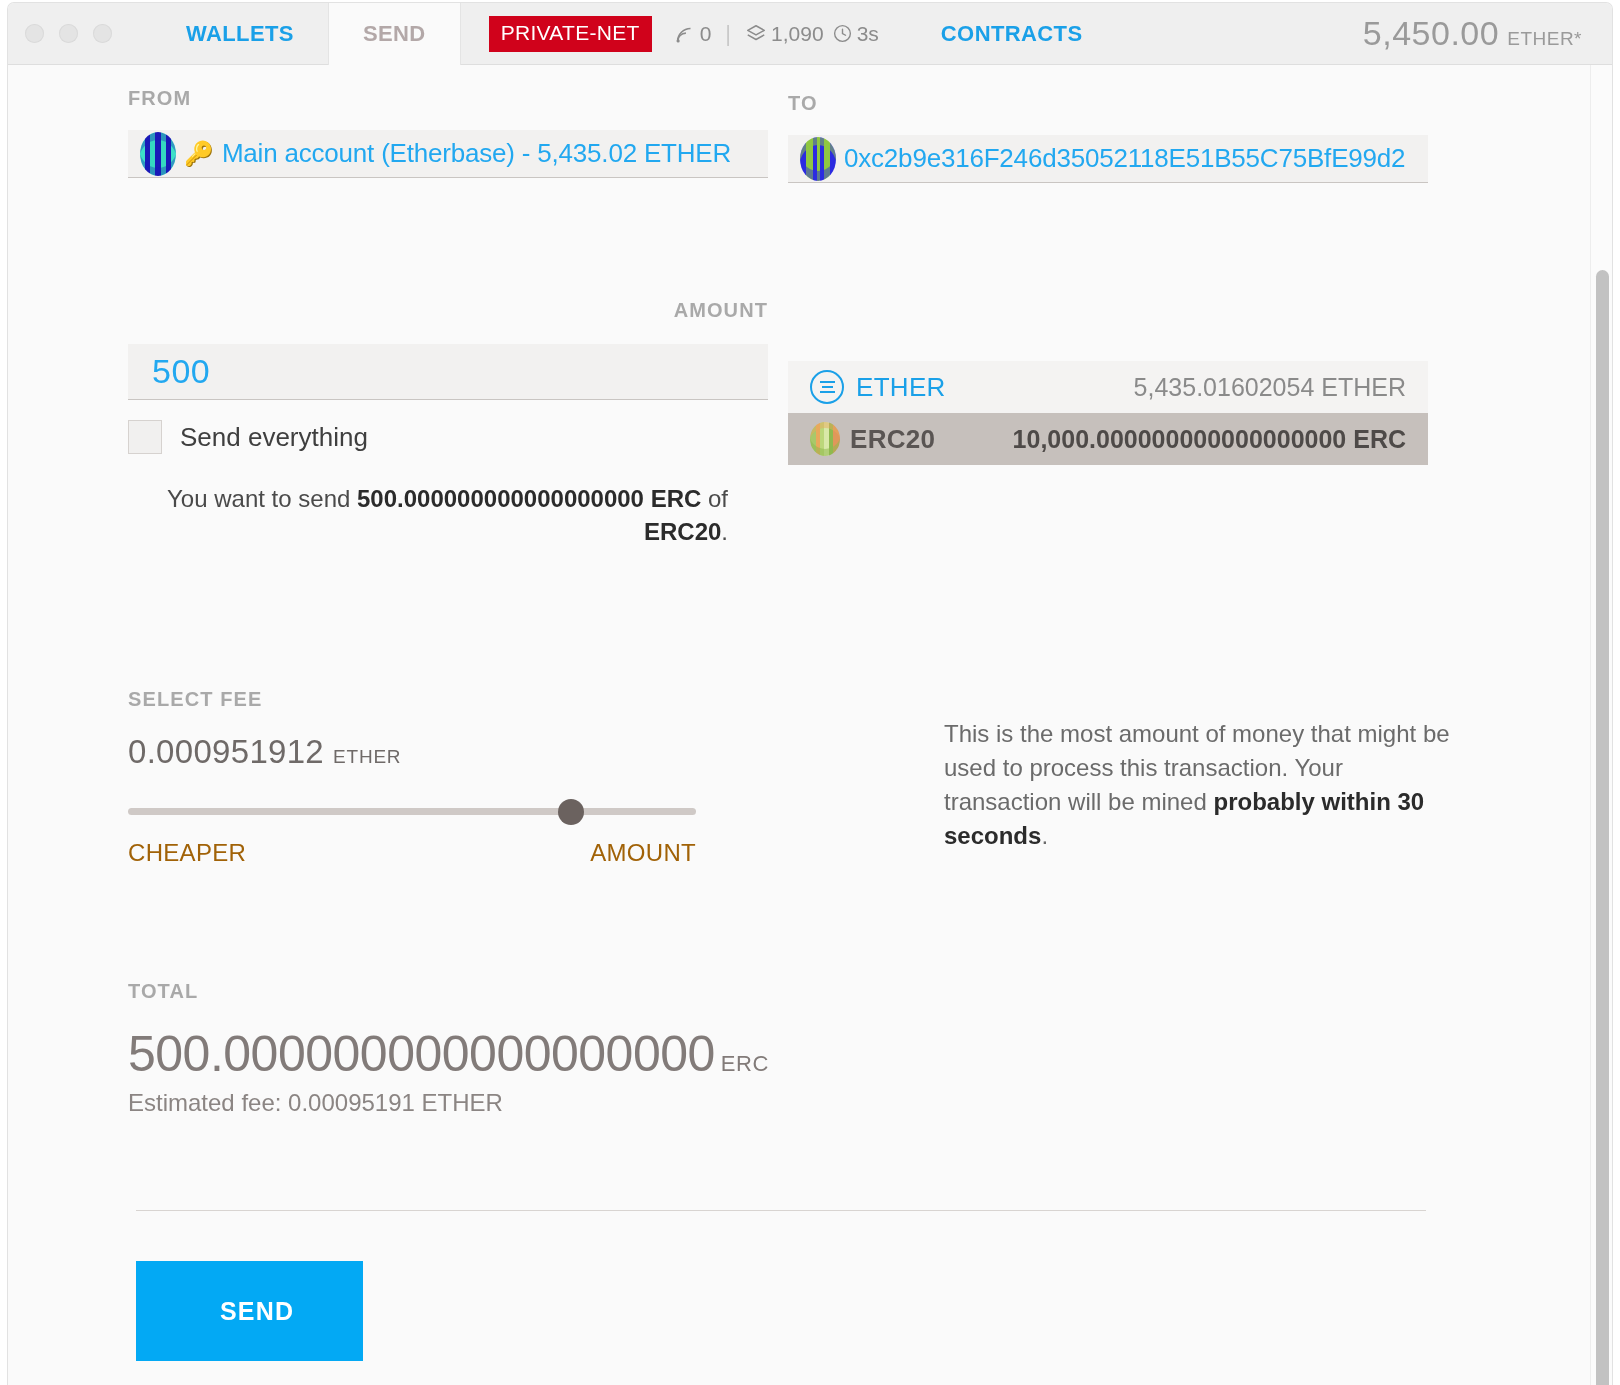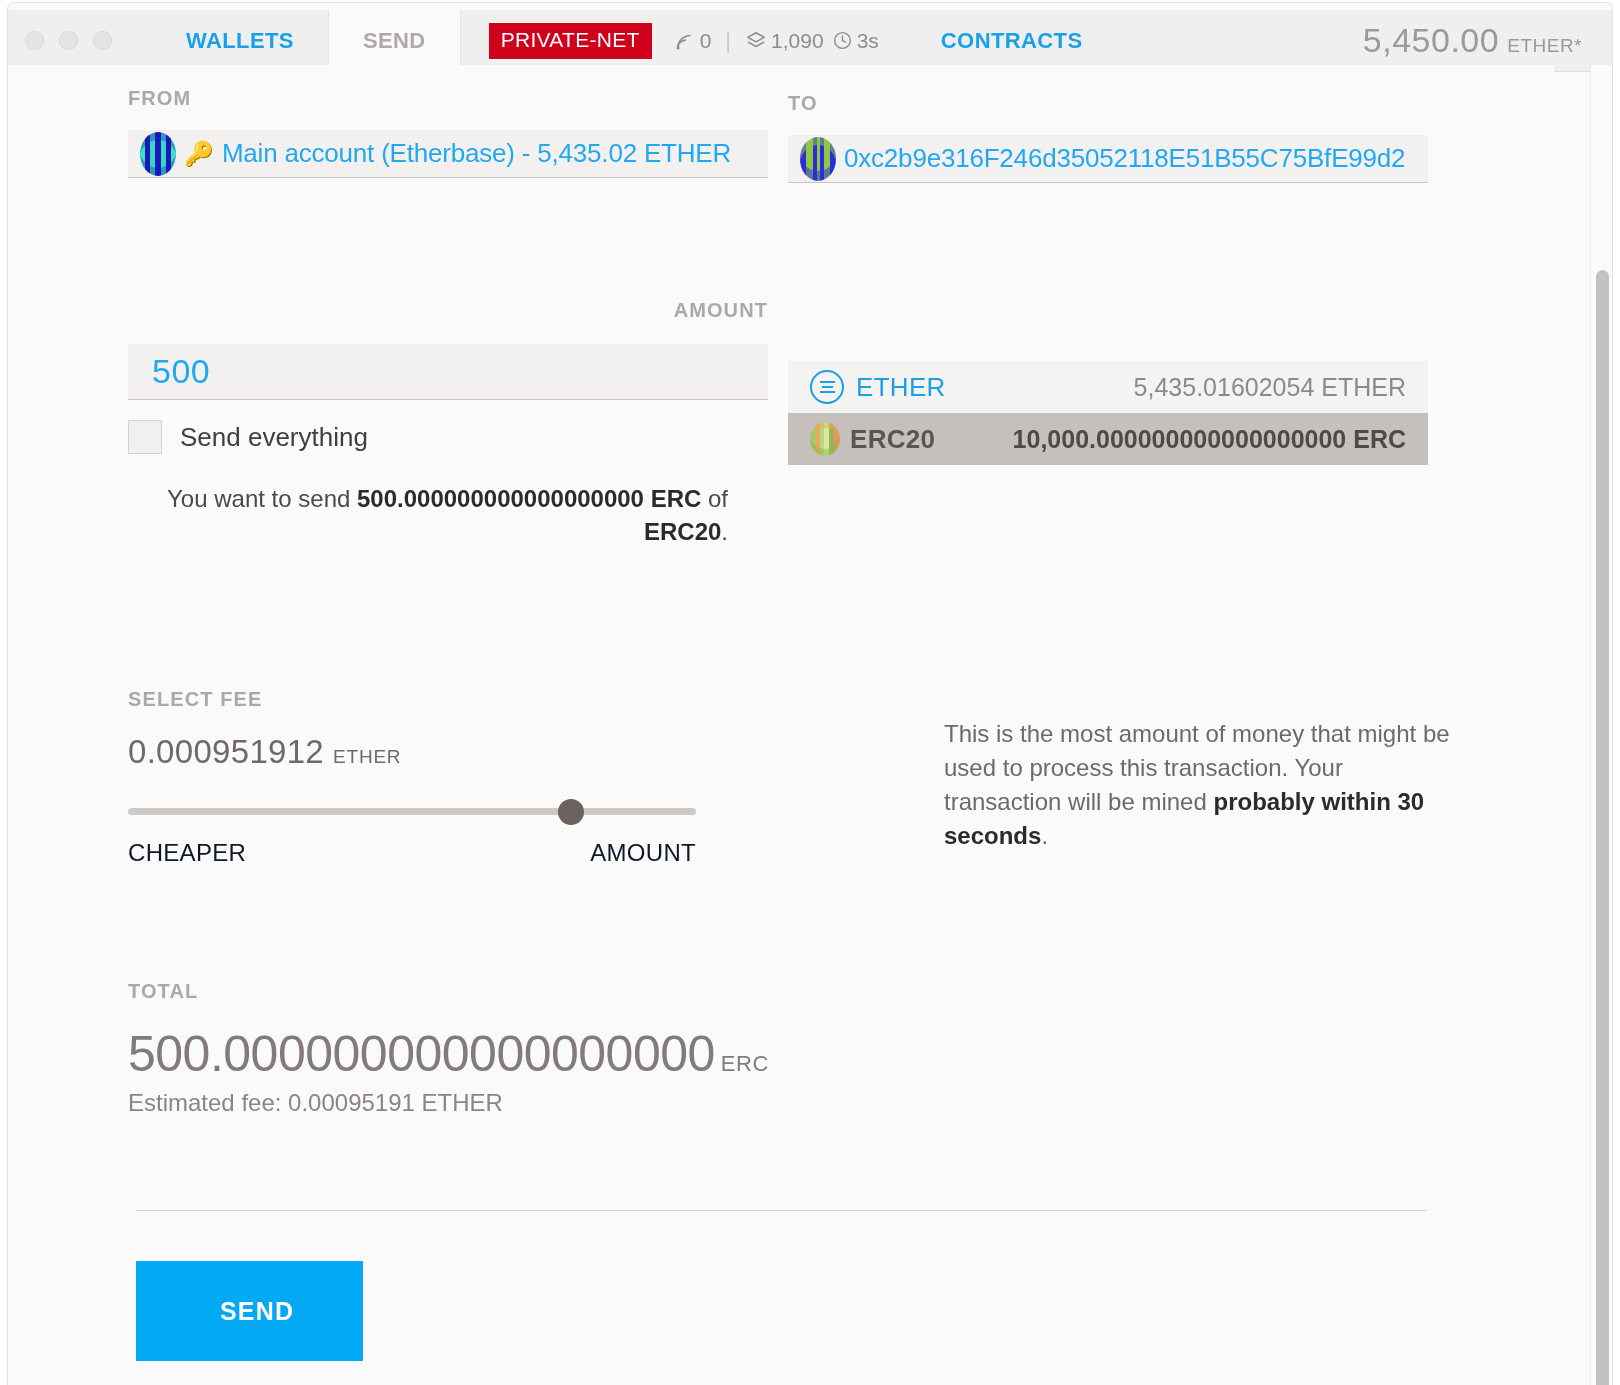--- a/index.html
+++ b/index.html
@@ -23,21 +23,21 @@
     width: 1604px; height: 1382px;
     background: #fafafa;
     border-radius: 6px 6px 0 0;
     overflow: hidden;
     box-shadow: 0 0 0 1px #e2e2e2;
   }
 
   
   .topbar {
     position: absolute;
-    left: 0; top: 7px;
+    left: 0; top: 0;
     width: 1604px; height: 62px;
     background: #efefef;
     border-bottom: 1px solid #dedede;
     display: flex;
     align-items: center;
   }
   .traffic {
     display: flex;
     align-items: center;
     gap: 15px;
@@ -315,21 +315,21 @@
     border-radius: 50%;
     background: #6b625f;
     cursor: pointer;
   }
   .slider-labels {
     margin-top: 16px;
     width: 568px;
     display: flex;
     justify-content: space-between;
     font-size: 24px;
-    color: #0f172a;
+    color: #a16207;
     font-weight: 300;
     letter-spacing: 0.3px;
   }
 
   .fee-desc {
     font-size: 24px;
     line-height: 1.42;
     color: #6b6b6b;
     font-weight: 300;
     width: 520px;

